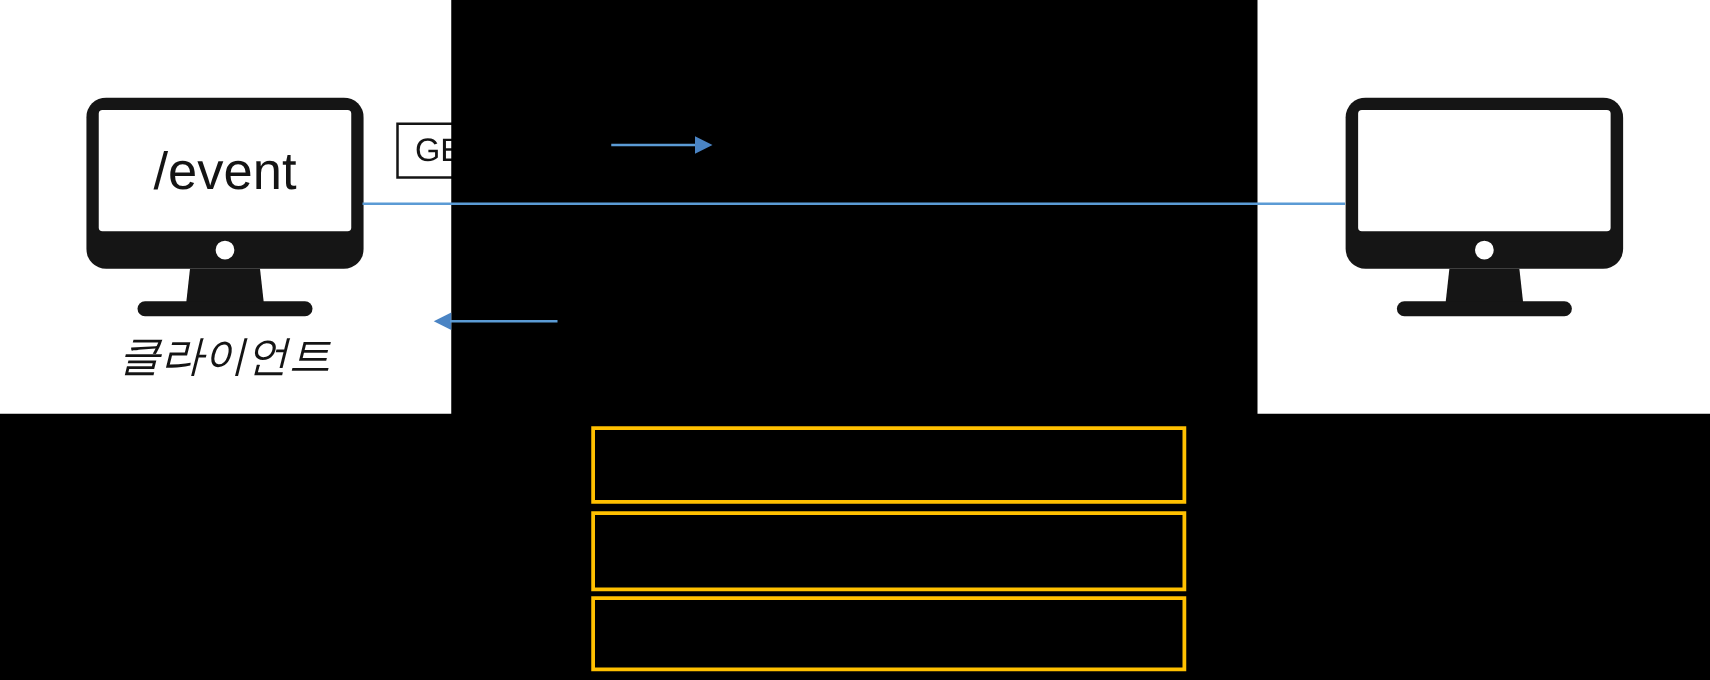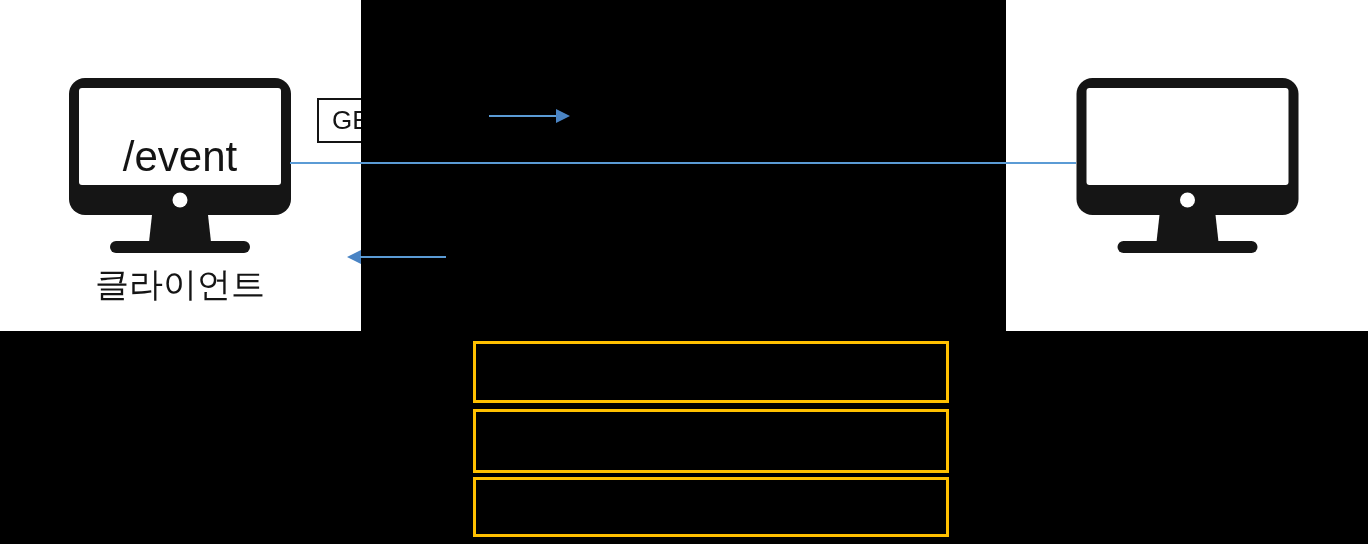--- a/index.html
+++ b/index.html
@@ -9,21 +9,21 @@
     background:#ffffff;
     overflow:hidden;
     font-family:"Liberation Sans","DejaVu Sans",sans-serif;
   }
 
   
   .monitor{position:absolute;z-index:1;}
   .screen-text{
     position:absolute;z-index:1;
     display:flex;align-items:center;justify-content:center;
-    color:#141414;font-size:42px;letter-spacing:0px;margin-top:20px;
+    color:#141414;font-size:42px;letter-spacing:0px;
   }
   .node-label{
     position:absolute;z-index:1;
     text-align:center;color:#141414;font-size:34px;
   }
 
   
   .request-box{
     position:absolute;left:317px;top:98px;width:74px;height:45px;
     box-sizing:border-box;border:2.5px solid #141414;background:#fff;
@@ -72,21 +72,21 @@
 <div class="canvas">
 
   <svg class="monitor" style="left:69px;top:78px;" width="222" height="176" viewBox="0 0 222 176">
     <rect x="0" y="0" width="222" height="137" rx="16" fill="#151515"></rect>
     <rect x="10" y="10" width="202" height="97" rx="3" fill="#ffffff"></rect>
     <circle cx="111" cy="122" r="7.5" fill="#ffffff"></circle>
     <polygon points="83,137 139,137 142,164 80,164" fill="#151515"></polygon>
     <rect x="41" y="163" width="140" height="12" rx="6" fill="#151515"></rect>
   </svg>
   <div class="screen-text" style="left:79px;top:88px;width:202px;height:97px;">/event</div>
-  <div class="node-label" style="left:30px;top:262px;width:300px;">클라이언트</div>
+  <div class="node-label" style="left:30px;top:262px;width:300px;font-style:italic;">클라이언트</div>
 
   <div class="request-box">
     <span>GE</span>
   </div>
 
   <svg class="monitor" style="left:1075px;top:78px;" width="225" height="176" viewBox="0 0 222 176">
     <rect x="0" y="0" width="222" height="137" rx="16" fill="#151515"></rect>
     <rect x="10" y="10" width="202" height="97" rx="3" fill="#ffffff"></rect>
     <circle cx="111" cy="122" r="7.5" fill="#ffffff"></circle>
     <polygon points="83,137 139,137 142,164 80,164" fill="#151515"></polygon>

